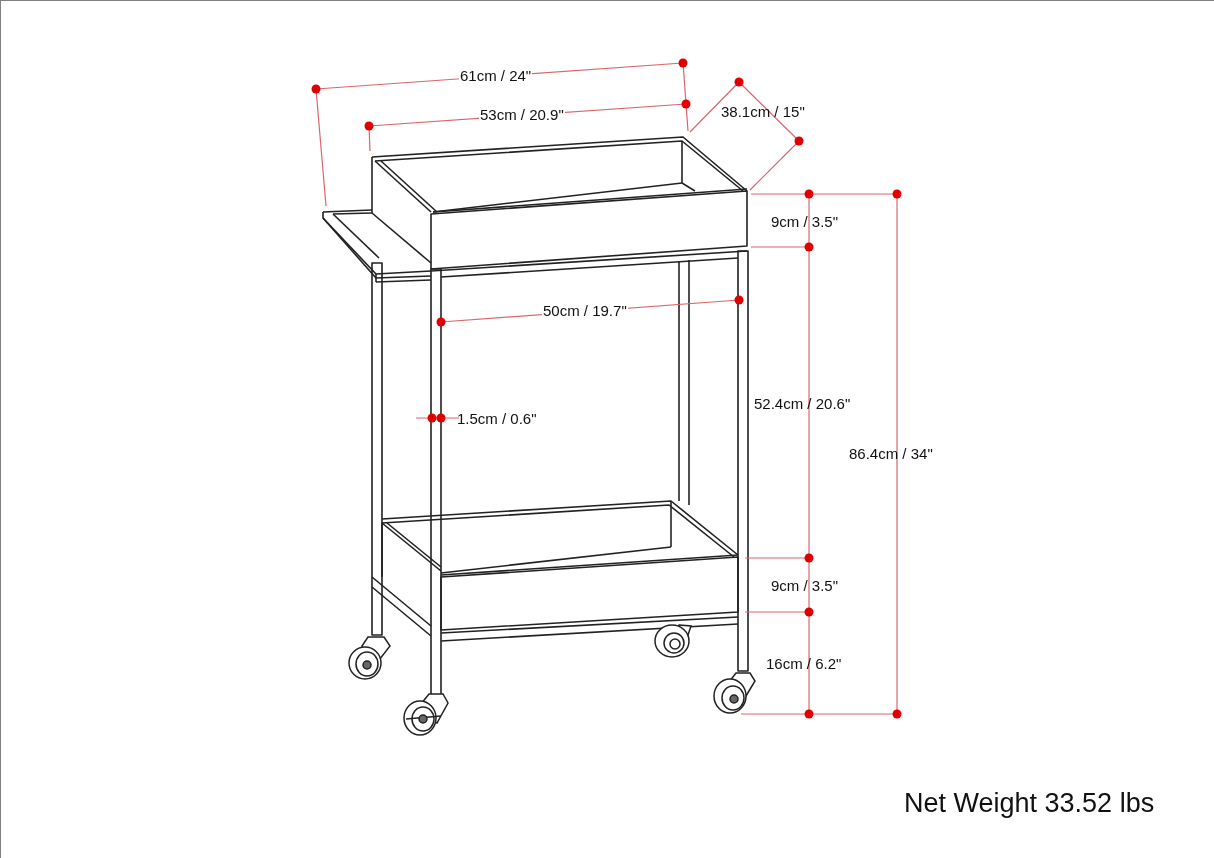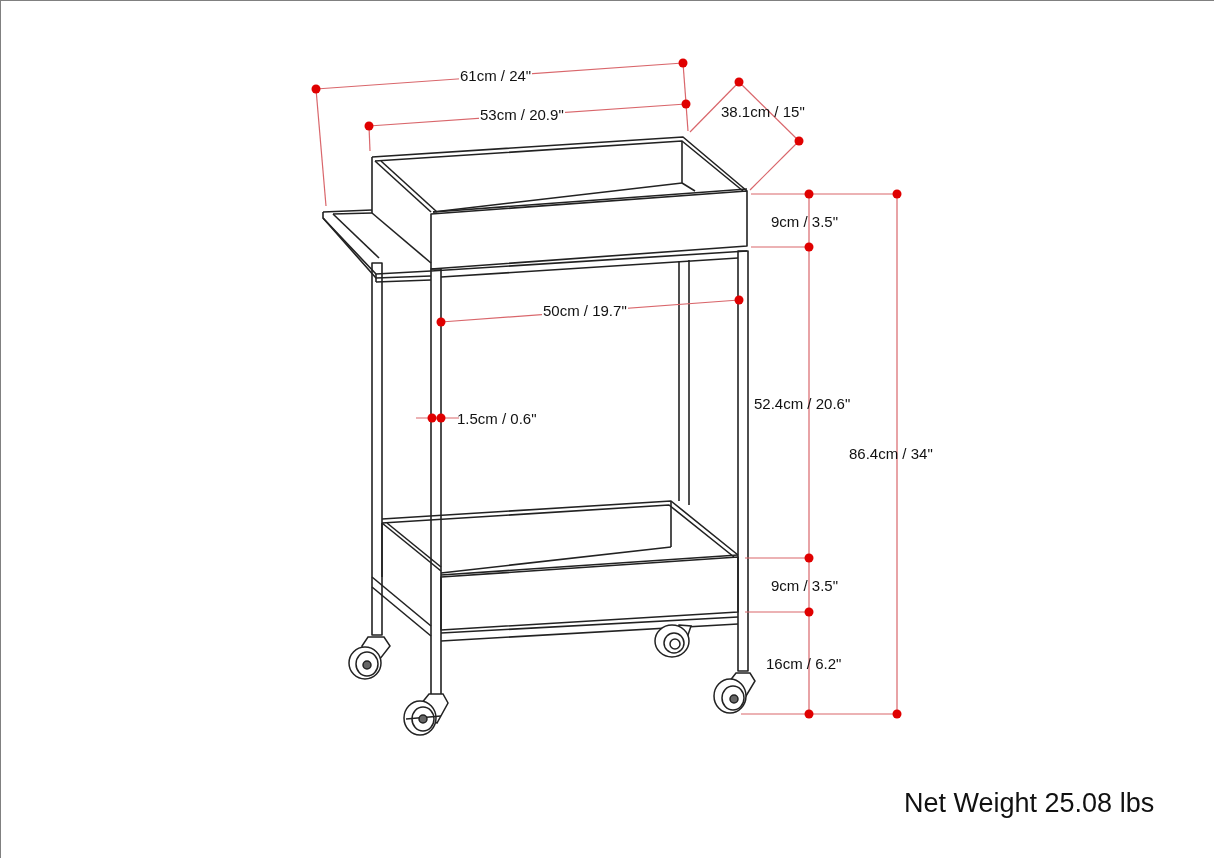--- a/index.html
+++ b/index.html
@@ -172,14 +172,14 @@
   <div class="dim-label" style="left:478px; top:106px; background:#fff; padding:0 1px;">53cm / 20.9"</div>
   <div class="dim-label" style="left:720px; top:103px;">38.1cm / 15"</div>
   <div class="dim-label" style="left:770px; top:213px;">9cm / 3.5"</div>
   <div class="dim-label" style="left:541px; top:302px; background:#fff; padding:0 1px;">50cm / 19.7"</div>
   <div class="dim-label" style="left:456px; top:410px;">1.5cm / 0.6"</div>
   <div class="dim-label" style="left:753px; top:395px;">52.4cm / 20.6"</div>
   <div class="dim-label" style="left:848px; top:445px;">86.4cm / 34"</div>
   <div class="dim-label" style="left:770px; top:577px;">9cm / 3.5"</div>
   <div class="dim-label" style="left:765px; top:655px;">16cm / 6.2"</div>
 
-  <div class="net-weight">Net Weight 25.08 lbs</div>
+  <div class="net-weight">Net Weight 33.52 lbs</div>
 </div>
 
 </body></html>

